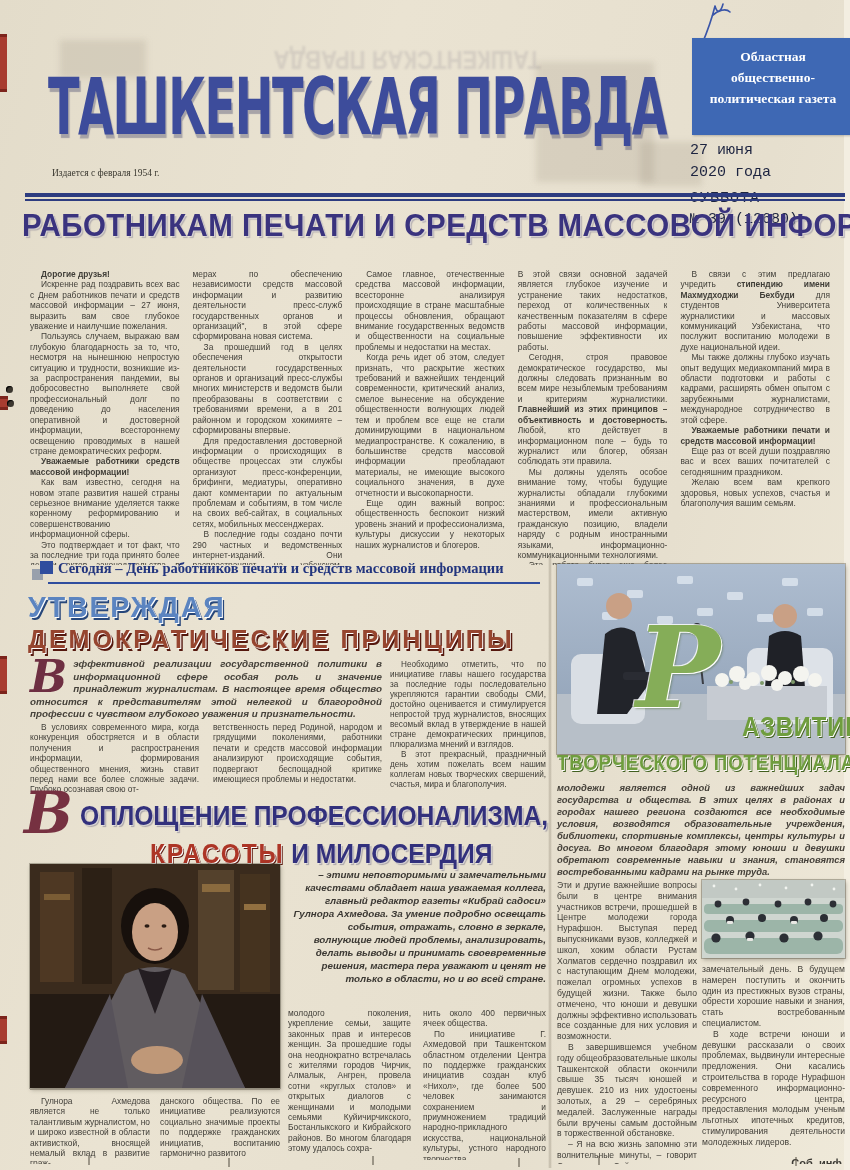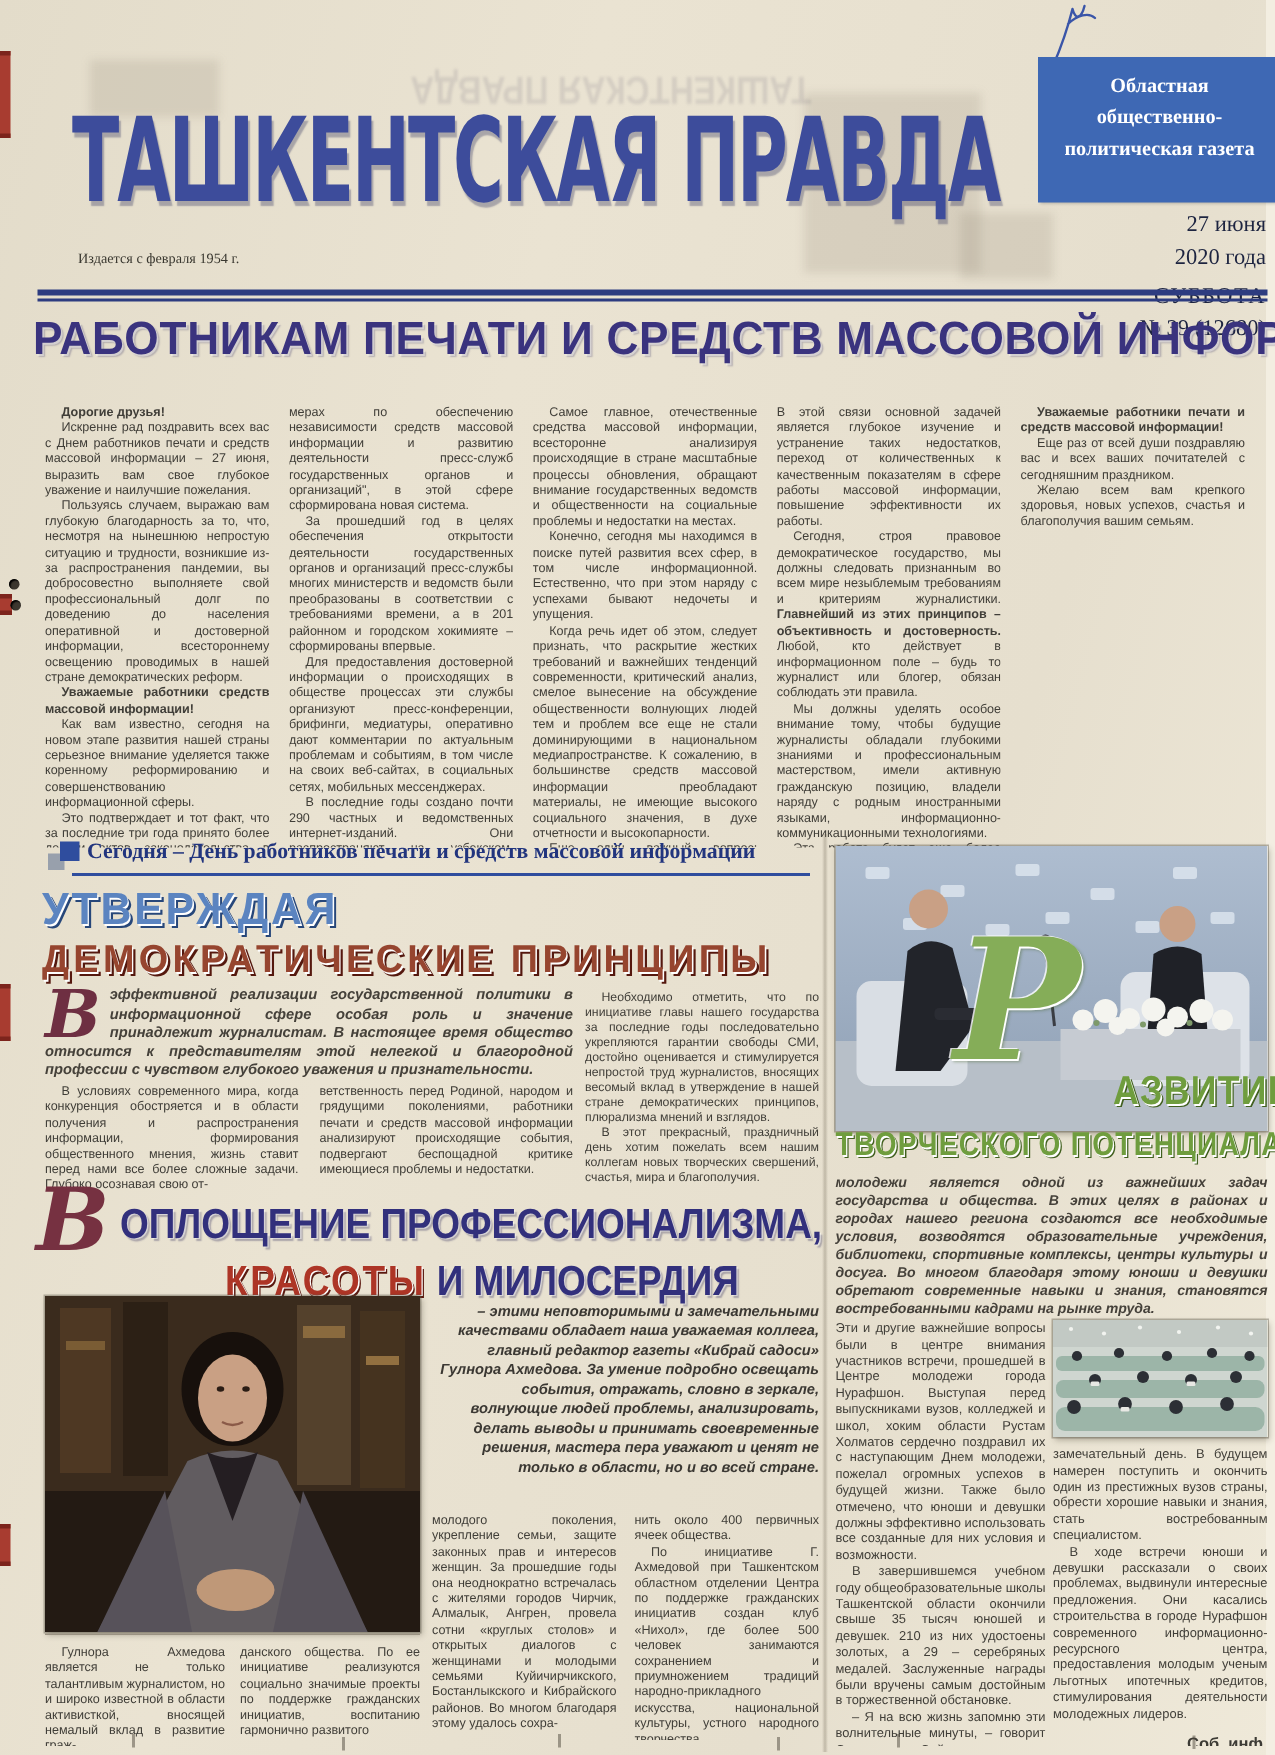--- a/index.html
+++ b/index.html
@@ -17,21 +17,21 @@
   .tick{width:2px;height:9px;background:rgba(80,74,62,0.5);}
   .crease{background:linear-gradient(90deg,rgba(90,80,62,0) 0%,rgba(90,80,62,0.28) 50%,rgba(90,80,62,0) 100%);}
   .edge-right{background:#f4f0e4;opacity:.85;}
   
   .badge{background:#3e68b4;color:#fff;font-family:"Liberation Serif",serif;font-weight:bold;
          font-size:13.5px;line-height:1.55;text-align:center;padding:9px 5px 6px 5px;
          box-shadow:1px 1px 2px rgba(60,60,60,.3);}
   .mast-title{font-family:"DejaVu Sans",sans-serif;font-weight:bold;font-size:66px;color:#3d4c9b;
          letter-spacing:-2px;text-shadow:2px 3px 1px rgba(48,52,94,.35);}
   .founded{font-family:"Liberation Serif",serif;font-size:9.5px;color:#3a3830;}
-  .dateblock{font-family:Liberation Serif, serif;color:#1d2440;text-align:right;font-size:15px;line-height:1.45;}
+  .dateblock{font-family:Liberation Mono, monospace;color:#1d2440;text-align:left;font-size:15px;line-height:1.45;}
   .rule-thick{height:4px;background:#2d3c80;}
   .rule-thin{height:1.5px;background:#2d3c80;}
   
   .lead-head{font-weight:bold;font-size:31px;color:#3a337e;letter-spacing:0.5px;
              text-shadow:1px 1px 0 rgba(255,255,255,.4),2px 2px 1px rgba(40,35,90,.25);}
   .cols5{display:flex;gap:13px;}
   .col{flex:1;overflow:hidden;}
   .bt{font-size:8.4px;line-height:10.4px;color:#403e38;text-align:justify;margin:0;text-indent:11px;}
   .b{font-weight:bold;}
   
@@ -113,31 +113,32 @@
     <p class="bt">Это подтверждает и тот факт, что за последние три года принято более десяти актов законодательства в данном направлении. В частности, согласно постановлению Президента "О дальнейших</p>
   </div>
   <div class="col">
     <p class="bt" style="text-indent:0;">мерах по обеспечению независимости средств массовой информации и развитию деятельности пресс-служб государственных органов и организаций", в этой сфере сформирована новая система.</p>
     <p class="bt">За прошедший год в целях обеспечения открытости деятельности государственных органов и организаций пресс-службы многих министерств и ведомств были преобразованы в соответствии с требованиями времени, а в 201 районном и городском хокимияте – сформированы впервые.</p>
     <p class="bt">Для предоставления достоверной информации о происходящих в обществе процессах эти службы организуют пресс-конференции, брифинги, медиатуры, оперативно дают комментарии по актуальным проблемам и событиям, в том числе на своих веб-сайтах, в социальных сетях, мобильных мессенджерах.</p>
     <p class="bt">В последние годы создано почти 290 частных и ведомственных интернет-изданий. Они распространяют на узбекском, русском и английском языках наряду с другими материалами важнейшую официальную информацию, нормативно-правовые документы.</p>
   </div>
   <div class="col">
     <p class="bt">Самое главное, отечественные средства массовой информации, всесторонне анализируя происходящие в стране масштабные процессы обновления, обращают внимание государственных ведомств и общественности на социальные проблемы и недостатки на местах.</p>
-    <p class="bt">Конечно, сегодня мы находимся в поиске путей развития всех сфер, в том числе информационной. Естественно, что при этом наряду с успехами бывают недочеты и упущения.</p>
     <p class="bt">Когда речь идет об этом, следует признать, что раскрытие жестких требований и важнейших тенденций современности, критический анализ, смелое вынесение на обсуждение общественности волнующих людей тем и проблем все еще не стали доминирующими в национальном медиапространстве. К сожалению, в большинстве средств массовой информации преобладают материалы, не имеющие высокого социального значения, в духе отчетности и высокопарности.</p>
     <p class="bt">Еще один важный вопрос: общественность беспокоит низкий уровень знаний и профессионализма, культуры дискуссии у некоторых наших журналистов и блогеров.</p>
   </div>
   <div class="col">
     <p class="bt" style="text-indent:0;">В этой связи основной задачей является глубокое изучение и устранение таких недостатков, переход от количественных к качественным показателям в сфере работы массовой информации, повышение эффективности их работы.</p>
     <p class="bt"><span>Сегодня, строя правовое демократическое государство, мы должны следовать признанным во всем мире незыблемым требованиям и критериям журналистики. </span><span class="b">Главнейший из этих принципов – объективность и достоверность.</span><span> Любой, кто действует в информационном поле – будь то журналист или блогер, обязан соблюдать эти правила.</span></p>
     <p class="bt">Мы должны уделять особое внимание тому, чтобы будущие журналисты обладали глубокими знаниями и профессиональным мастерством, имели активную гражданскую позицию, владели наряду с родным иностранными языками, информационно-коммуникационными технологиями.</p>
     <p class="bt">Эта работа будет еще более эффективней, если при подготовке таких высокопрофессиональных кадров мы будем опираться на богатое духовное наследие нашего народа. Особенно большое зна-</p>
   </div>
   <div class="col">
+    <p class="bt"><span>В связи с этим предлагаю учредить </span><span class="b">стипендию имени Махмудходжи Бехбуди</span><span> для студентов Университета журналистики и массовых коммуникаций Узбекистана, что послужит воспитанию молодежи в духе национальной идеи.</span></p>
+    <p class="bt">Мы также должны глубоко изучать опыт ведущих медиакомпаний мира в области подготовки и работы с кадрами, расширять обмен опытом с зарубежными журналистами, международное сотрудничество в этой сфере.</p>
     <p class="bt b">Уважаемые работники печати и средств массовой информации!</p>
     <p class="bt">Еще раз от всей души поздравляю вас и всех ваших почитателей с сегодняшним праздником.</p>
     <p class="bt">Желаю всем вам крепкого здоровья, новых успехов, счастья и благополучия вашим семьям.</p>
 
   </div>
 </div>
 
 <div class="abs sq-gray" style="left:32px;top:569px;"></div>
 <div class="abs sq-blue" style="left:40px;top:561px;"></div>
 <div class="abs banner-txt nowrap" style="left:58px;top:560px;">Сегодня – День работников печати и средств массовой информации</div>

